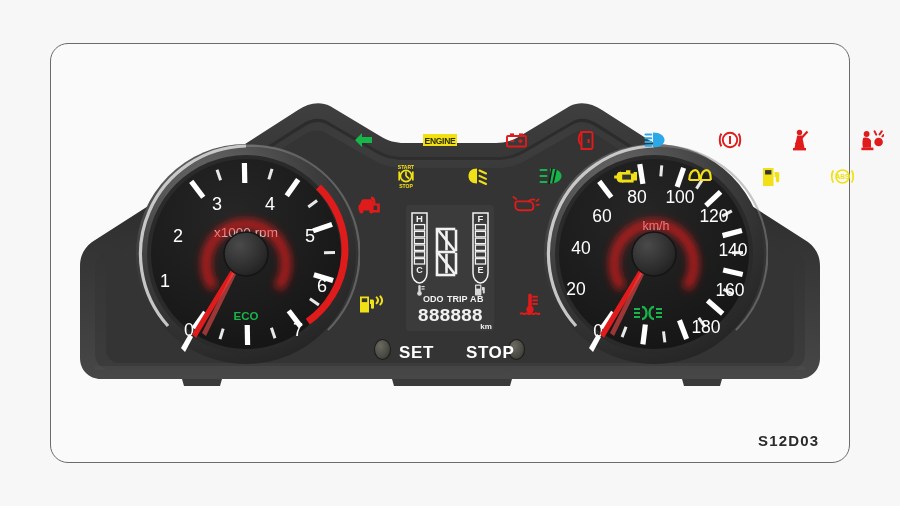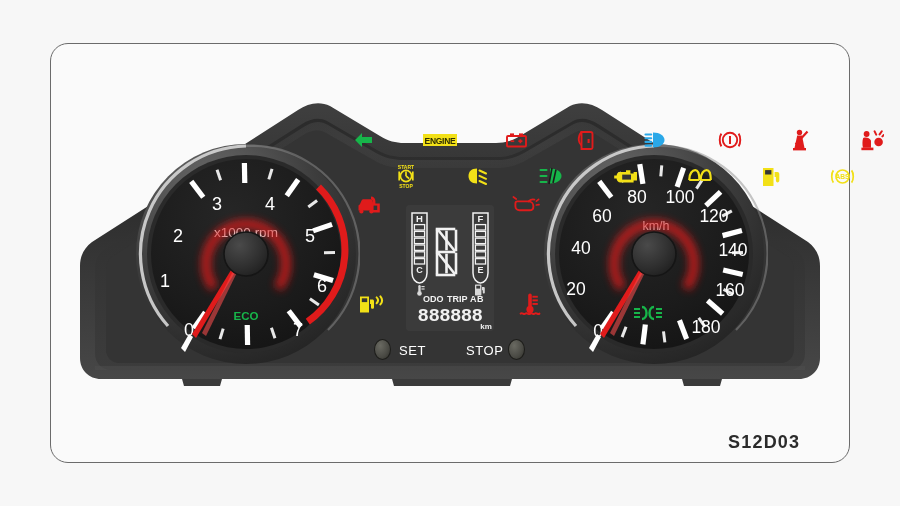--- a/index.html
+++ b/index.html
@@ -54,30 +54,30 @@
 
   
   #btn-set, #btn-mode {
     position: absolute; width: 17px; height: 21px; border-radius: 50%;
     background: radial-gradient(ellipse at 35% 30%, #6a6a62 0%, #4a4a44 60%, #2c2c28 100%);
     border: 1.2px solid #1d1d1a;
   }
   #btn-set { left: 374px; top: 339px; }
   #btn-mode { left: 508px; top: 339px; }
   .btn-label {
-    position: absolute; color: #ffffff; font-size: 13px; font-weight: normal;
+    position: absolute; color: #ffffff; font-size: 17px; font-weight: bold;
     letter-spacing: 0.6px;
   }
   #lbl-set  { left: 399px; top: 343px; }
   #lbl-mode { left: 466px; top: 343px; }
 
   
   #code {
-    position: absolute; left: 728px; top: 432px;
-    color: #2b2b2b; font-size: 18px; font-weight: bold;
+    position: absolute; left: 758px; top: 432px;
+    color: #2b2b2b; font-size: 15px; font-weight: bold;
     letter-spacing: 1.2px;
     font-family: "Liberation Sans", sans-serif;
   }
 
   .gtxt { font-family: "Liberation Sans", sans-serif; }
 </style>
 </head>
 <body>
 
 <div id="stage">

